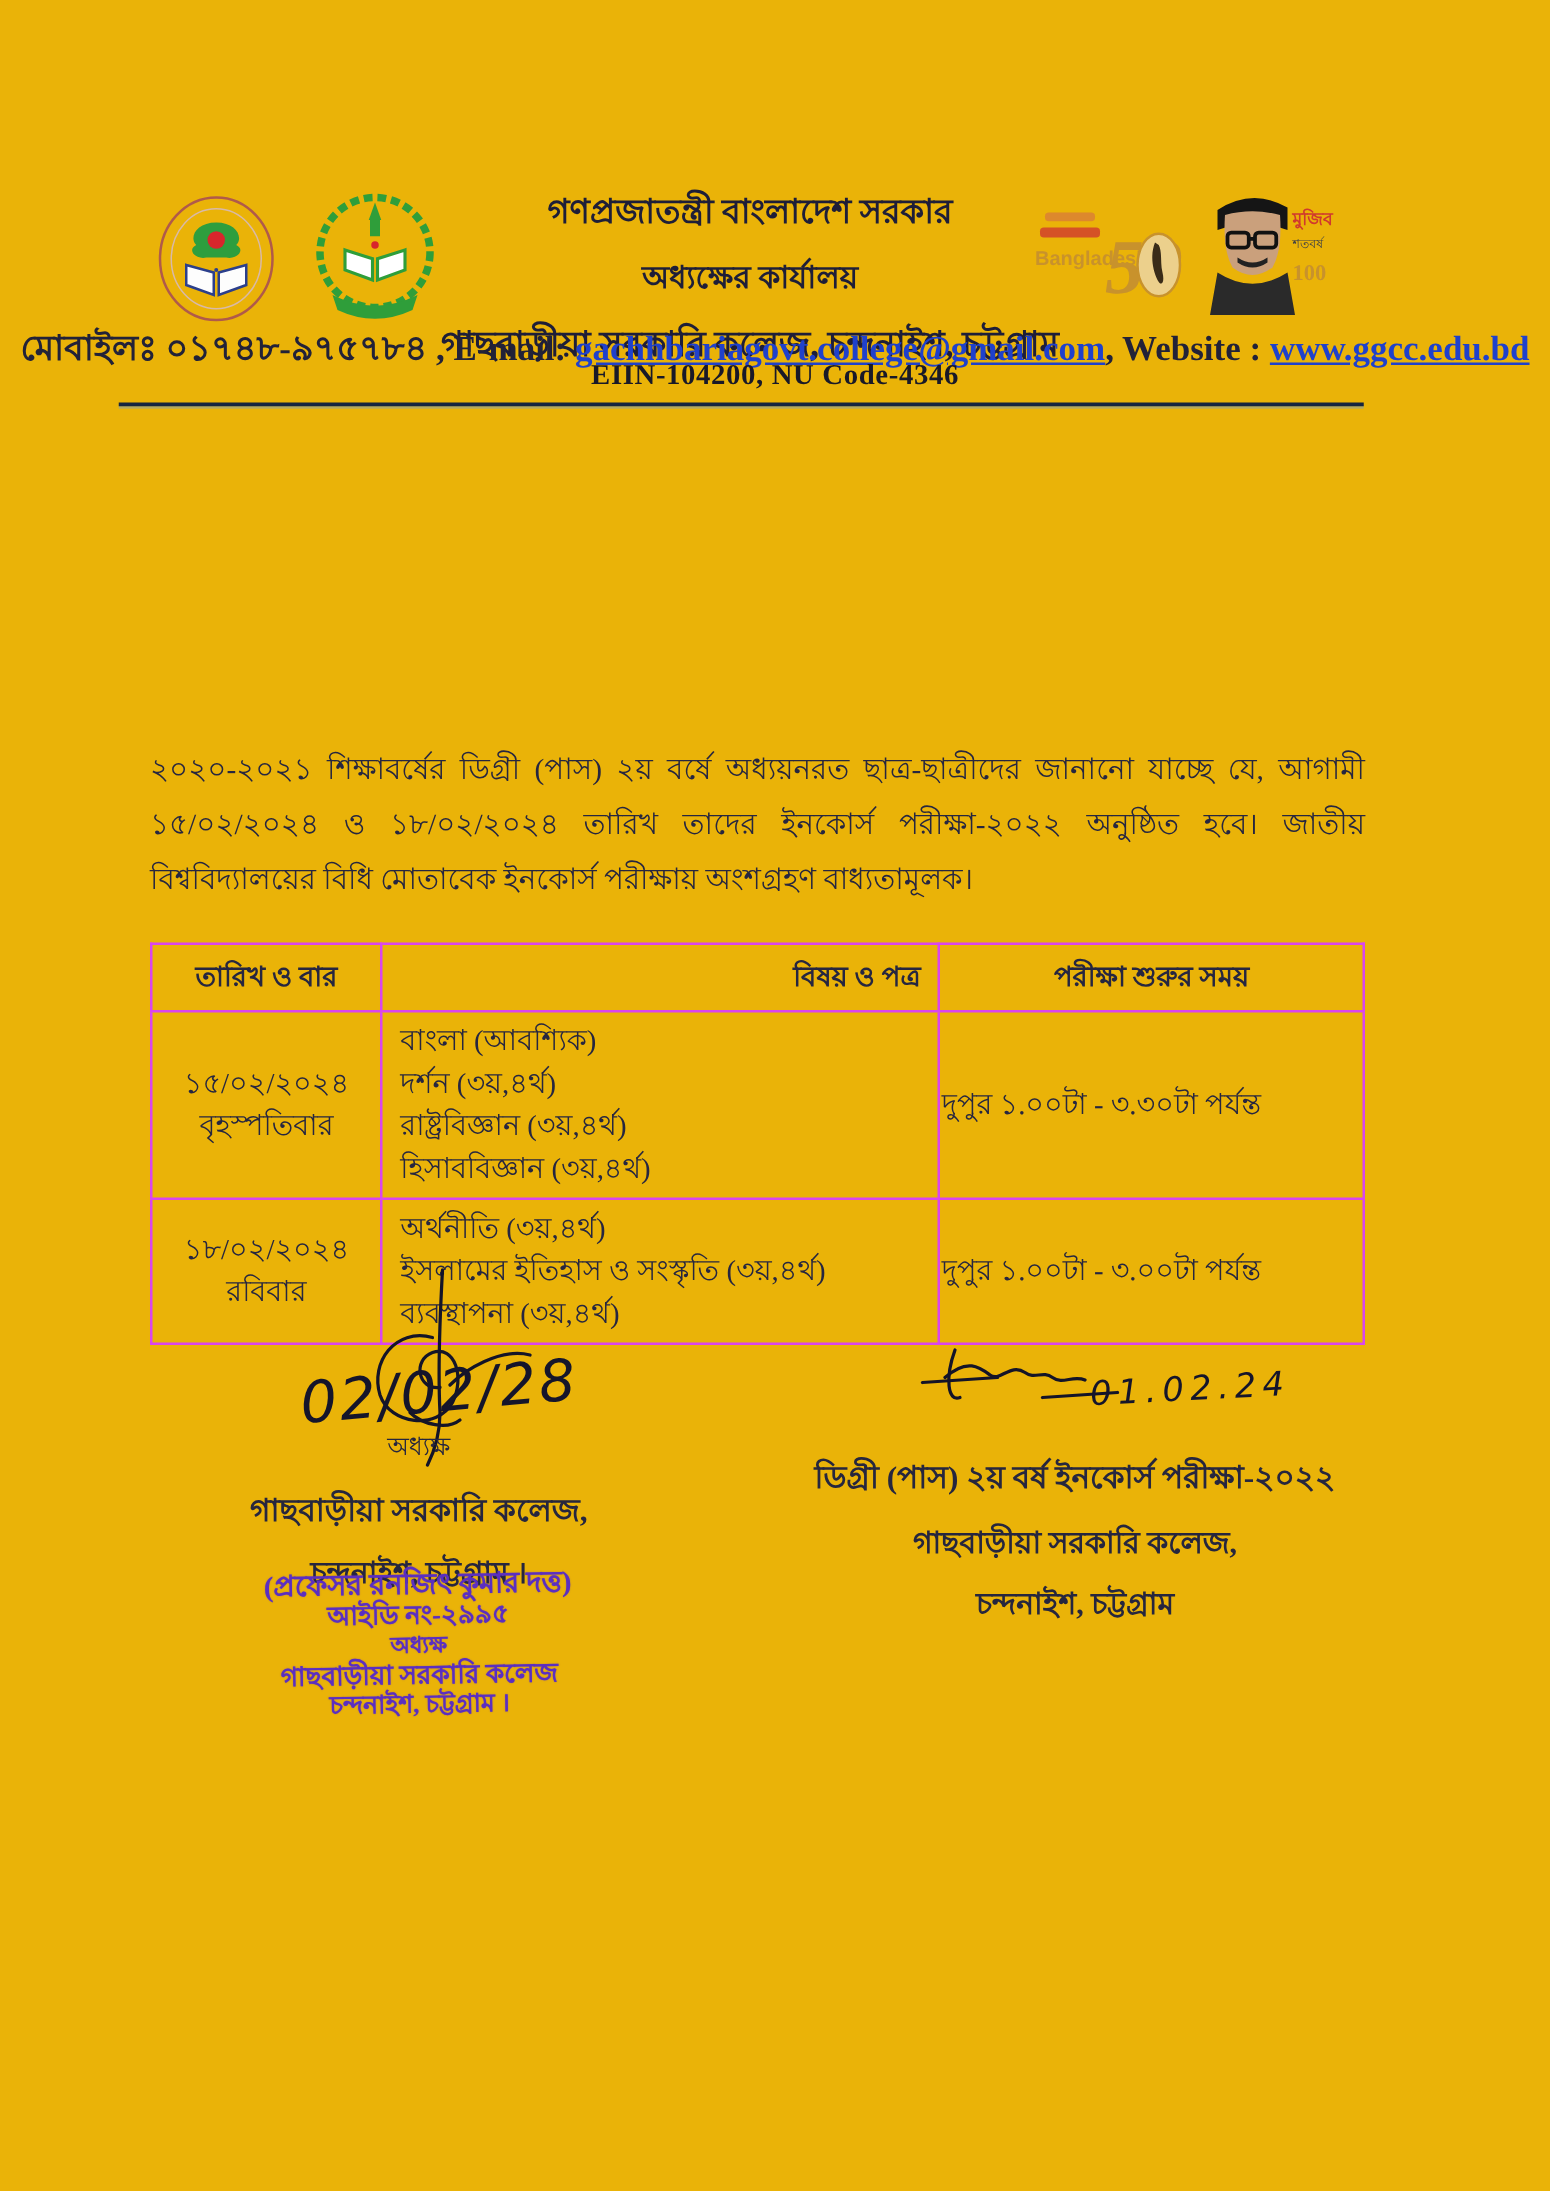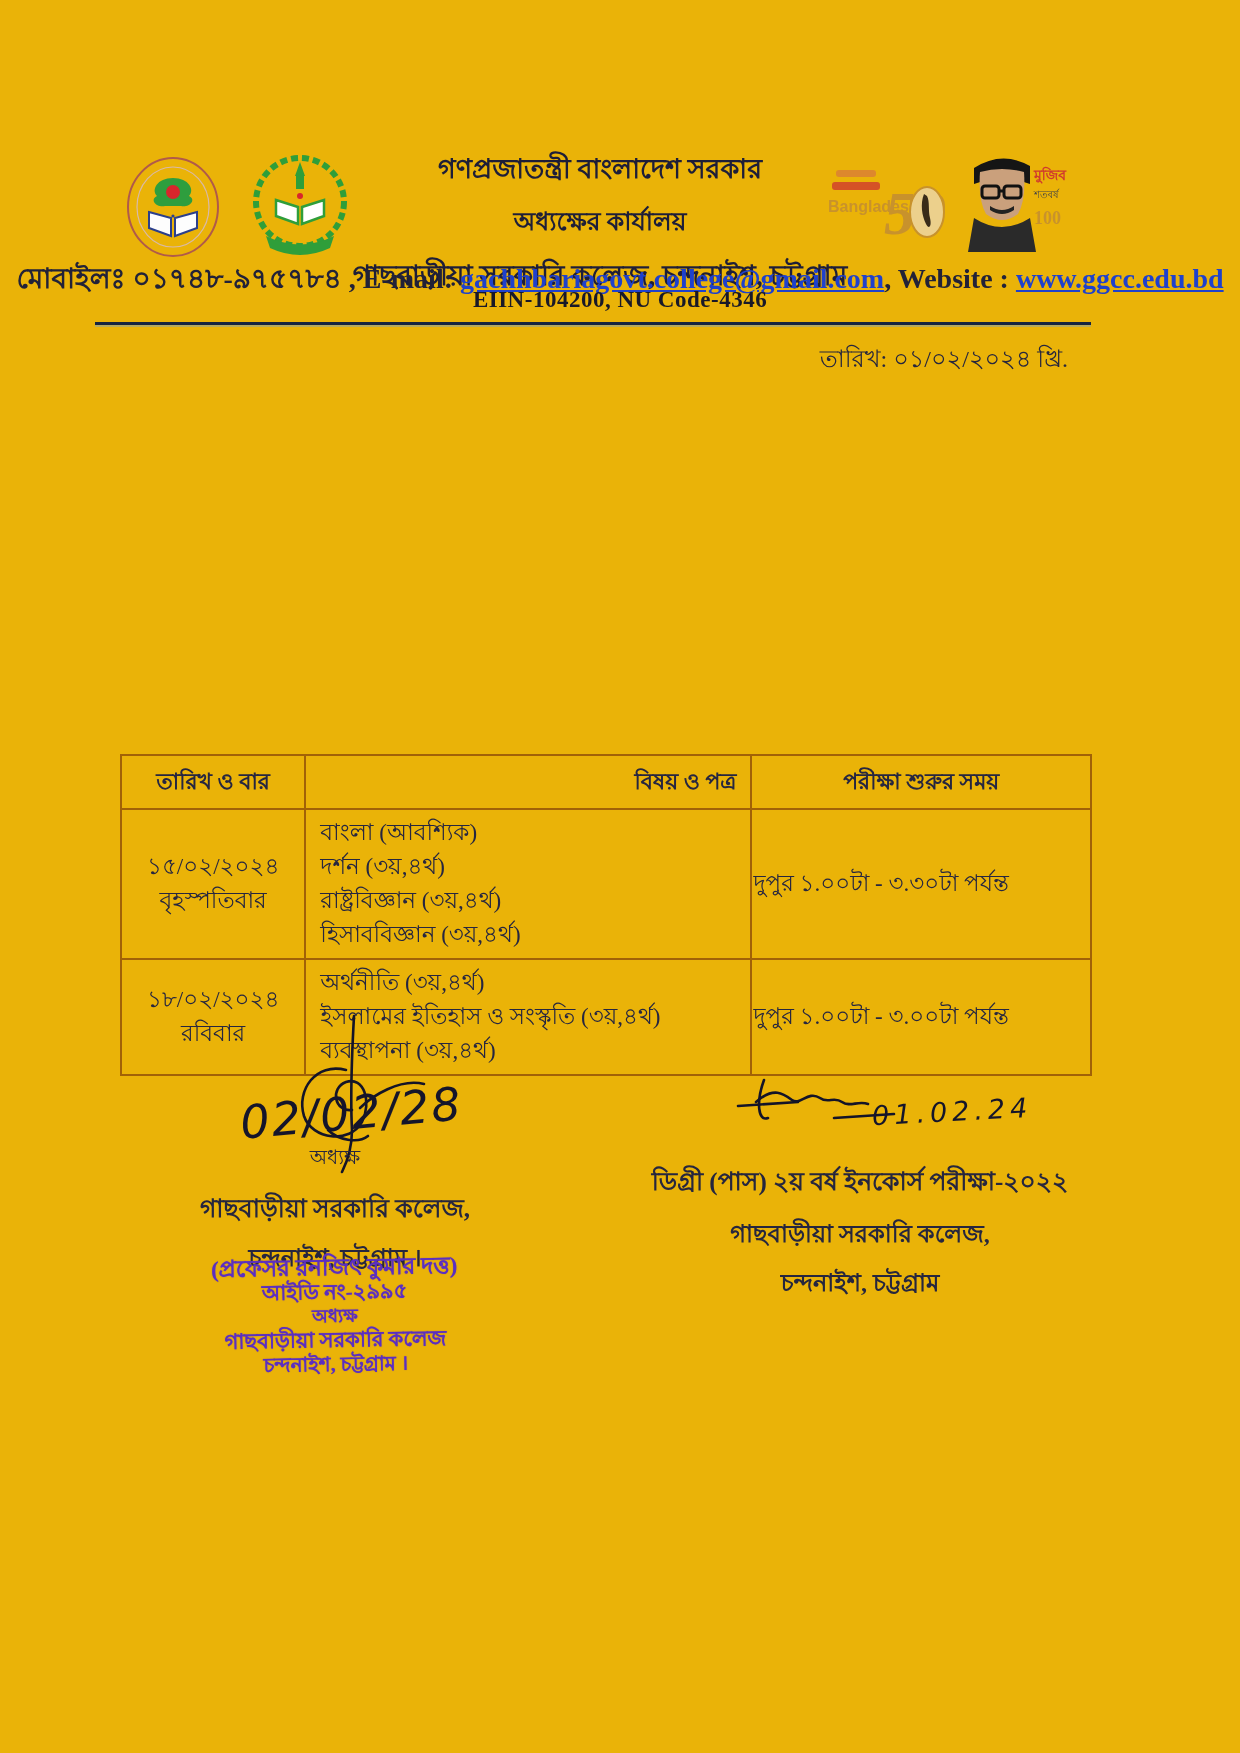--- a/index.html
+++ b/index.html
@@ -27,21 +27,21 @@
   
   .notice-title{left:120px;top:462px;width:972px;text-align:center;}
   .notice-title span{display:inline-block;font-size:37px;color:#232345;
     border-bottom:2px solid #232345;padding:0 6px 4px 6px;}
   
   .body-par{left:120px;top:594px;width:972px;font-size:23.5px;line-height:44px;
     text-align:justify;color:#262640;}
   
   .sched{left:120px;top:754px;width:972px;border-collapse:collapse;
     font-size:23px;color:#262640;}
-  .sched th,.sched td{border:2px solid #a16207;}
+  .sched th,.sched td{border:2px solid #d946ef;}
   .sched th{font-weight:bold;height:40px;font-size:22px;}
   .col-date{width:19%;text-align:center;}
   .col-subj{width:46%;text-align:left;padding:6px 14px;}
   .col-time{width:35%;}
   .subj-line{line-height:34px;}
   .date-cell div{line-height:34px;}
   
   .sig-ink{stroke:#141428;stroke-width:2.6;fill:none;stroke-linecap:round;}
   .hand-date-left{left:240px;top:1086px;font-size:46px;font-style:italic;
     color:#15152b;transform:rotate(-5deg);letter-spacing:2px;
@@ -128,23 +128,23 @@
     </svg>
   </div>
 
   <div class="abs contact-line">
     <span>মোবাইলঃ ০১৭৪৮-৯৭৫৭৮৪ , E-mail: </span><a href="#">gachhbariagovt.college@gmail.com</a><span>, Website : </span><a href="#" style="font-weight:bold;">www.ggcc.edu.bd</a>
   </div>
   <div class="abs eiin-line">EIIN-104200, NU Code-4346</div>
 
   <div class="abs rule"></div>
 
-  <div class="abs date-line">তারিখ: ০১/০২/২০২৪ খ্রি.</div>
-
-
+
+
+  <div class="abs body-par">২০২০-২০২১ শিক্ষাবর্ষের ডিগ্রী (পাস) ২য় বর্ষে অধ্যয়নরত ছাত্র-ছাত্রীদের জানানো যাচ্ছে যে, আগামী ১৫/০২/২০২৪ ও ১৮/০২/২০২৪ তারিখ তাদের ইনকোর্স পরীক্ষা-২০২২ অনুষ্ঠিত হবে। জাতীয় বিশ্ববিদ্যালয়ের বিধি মোতাবেক ইনকোর্স পরীক্ষায় অংশগ্রহণ বাধ্যতামূলক।</div>
 
   <table class="abs sched">
     <tbody>
         <tr>
       <th class="col-date">তারিখ ও বার</th>
       <th class="col-subj" style="text-align:right;">বিষয় ও পত্র</th>
       <th class="col-time">পরীক্ষা শুরুর সময়</th>
     </tr>
     <tr>
       <td class="col-date date-cell">

